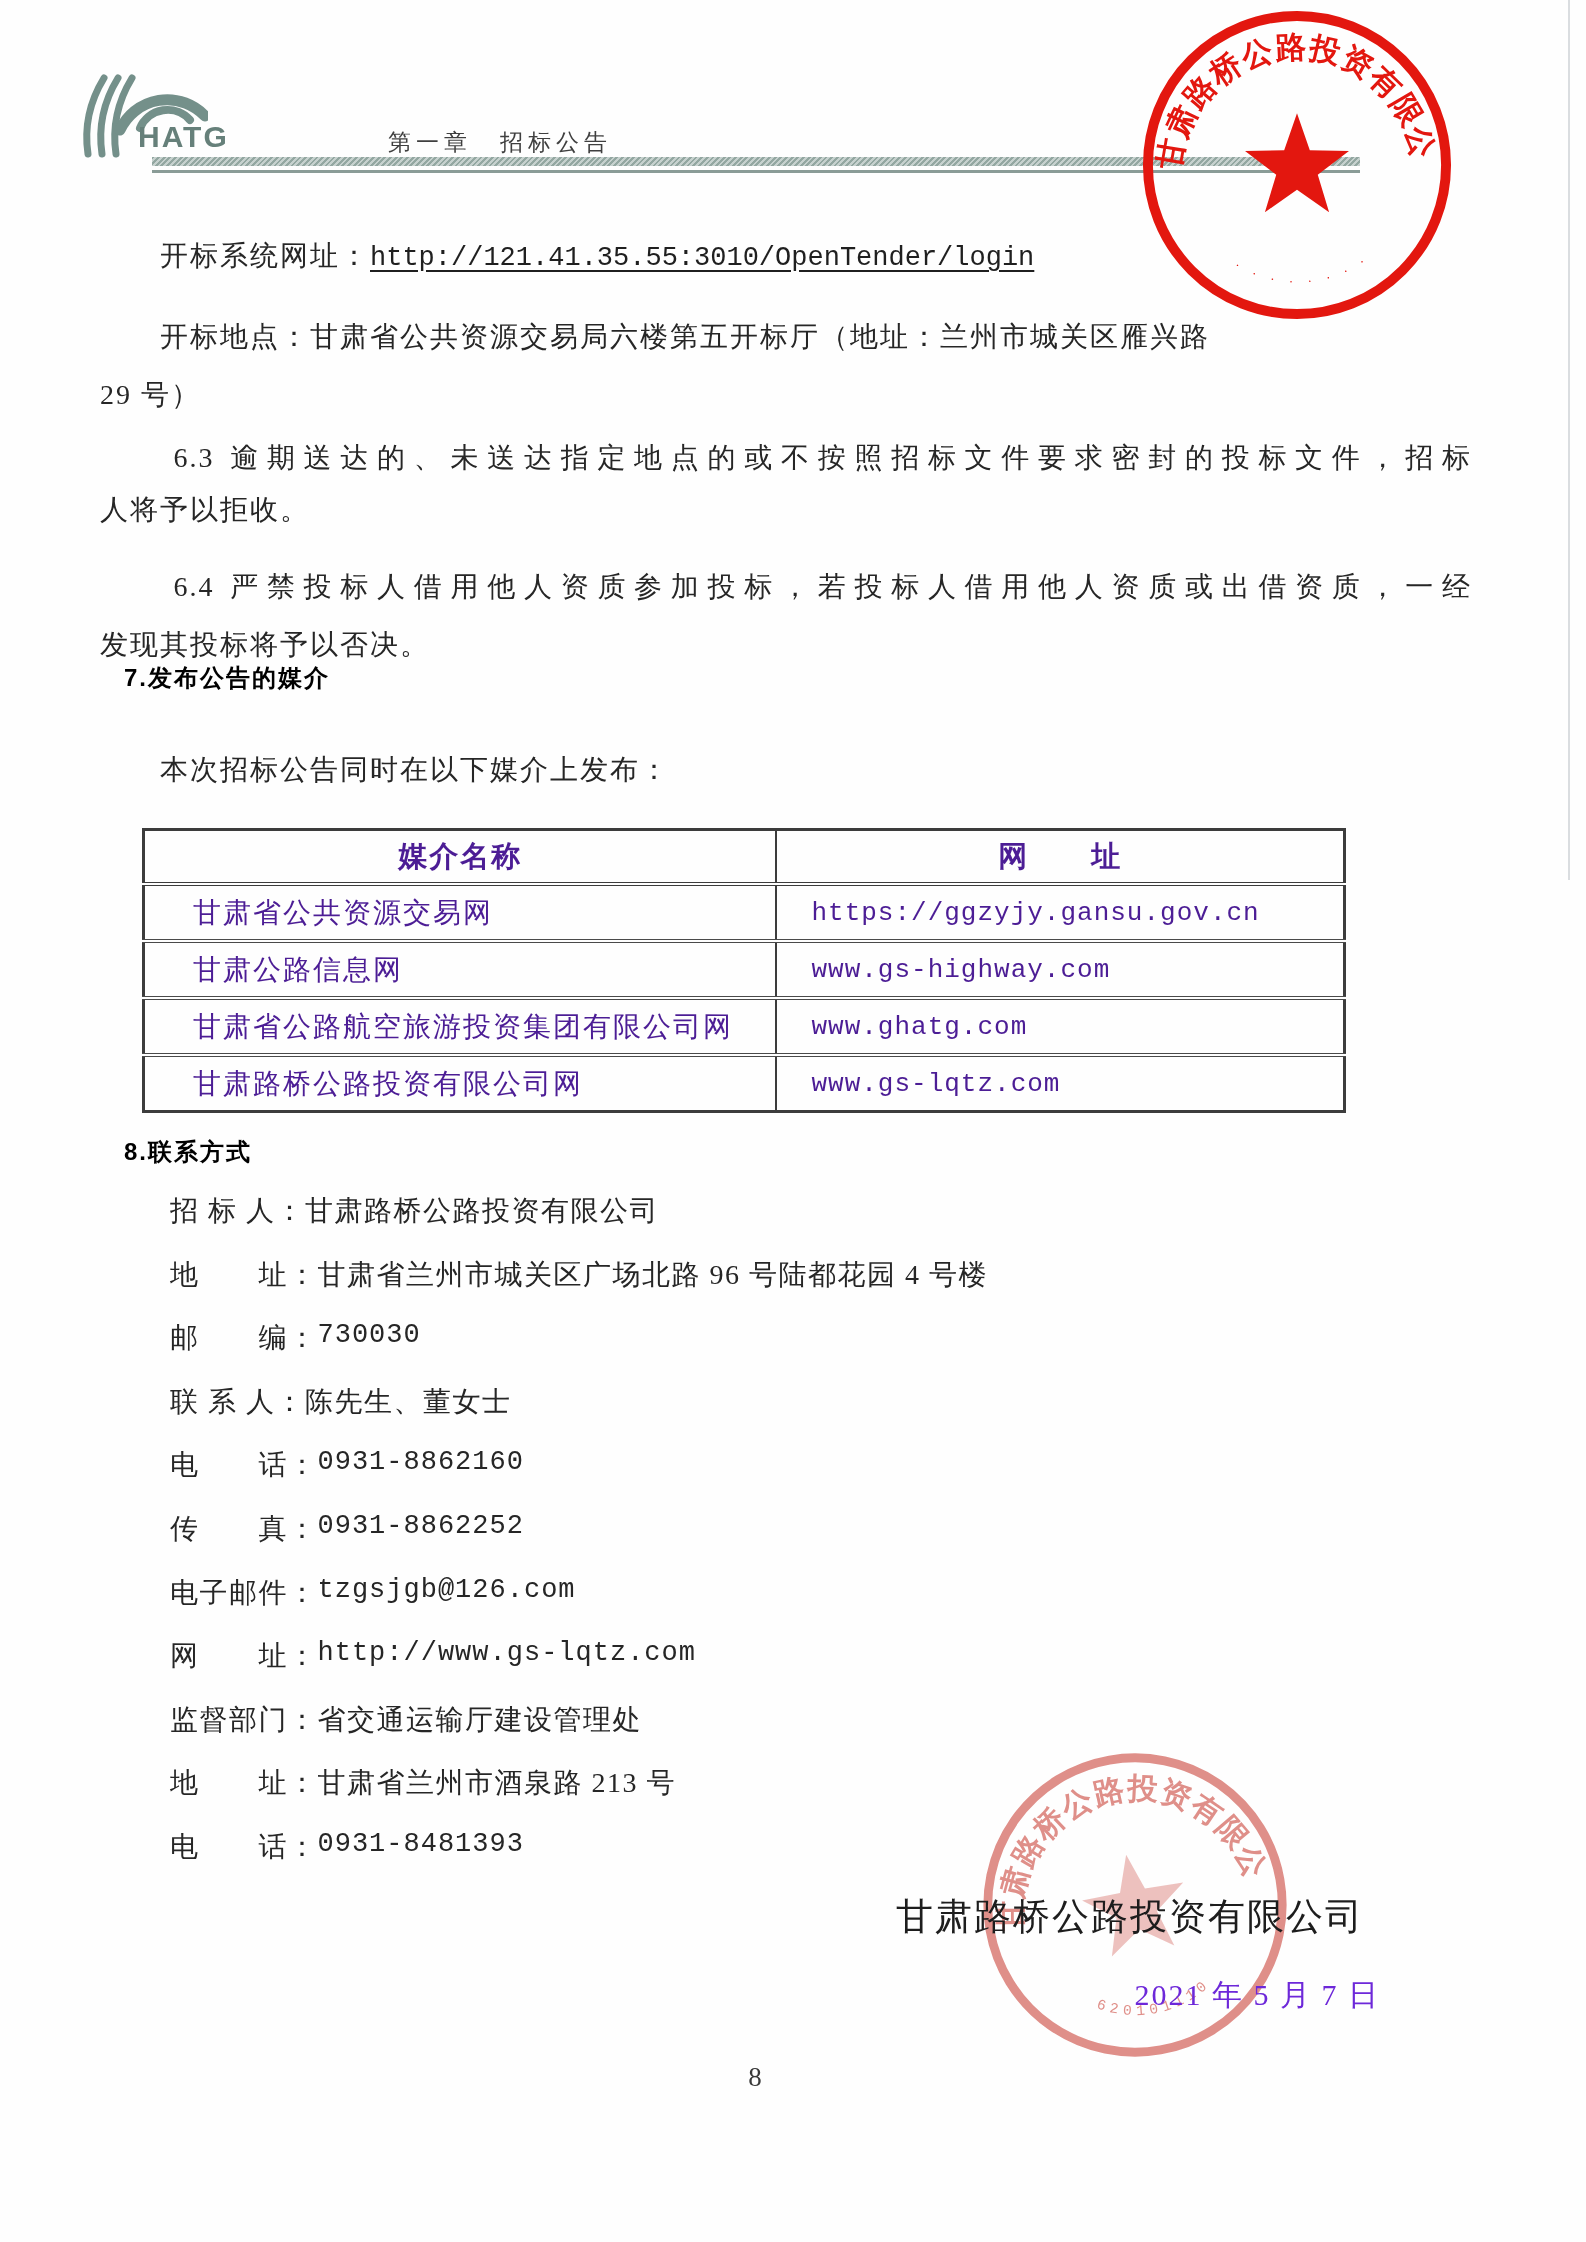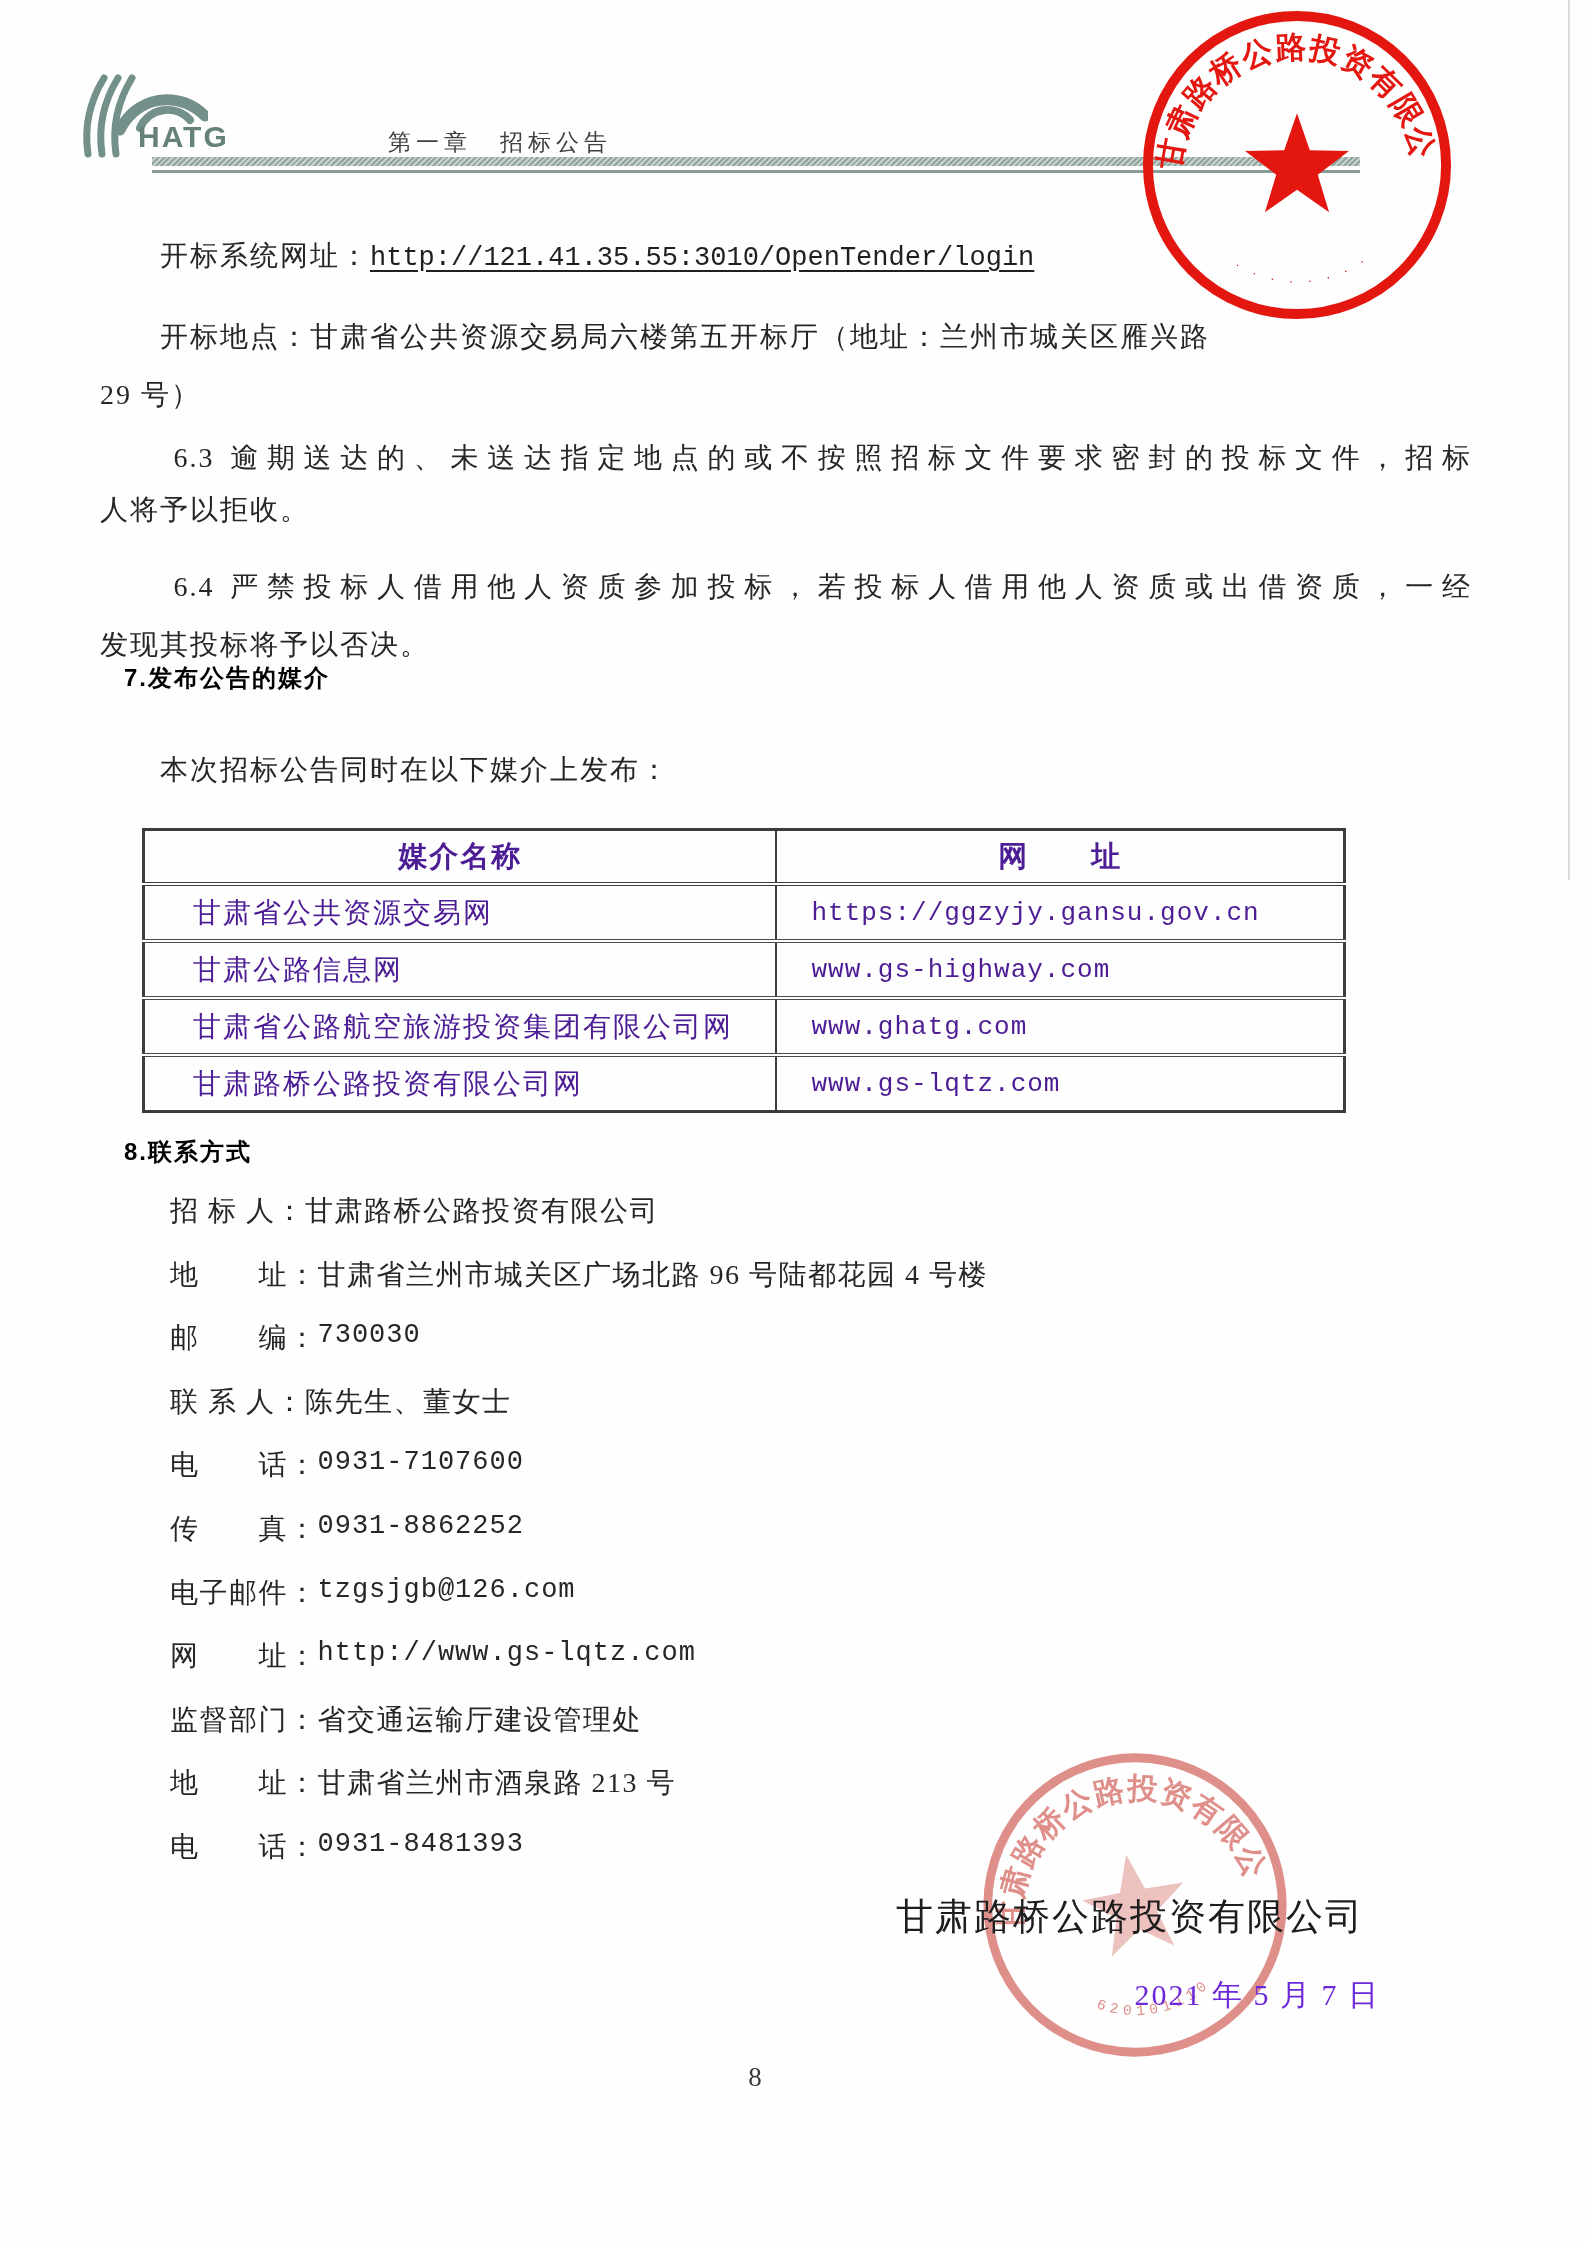--- a/index.html
+++ b/index.html
@@ -158,21 +158,21 @@
         <span class="c-val latin">730030</span>
       </div>
 
       <div class="c-row">
         <span class="c-label">联 系 人：</span>
         <span class="c-val cn">陈先生、董女士</span>
       </div>
 
       <div class="c-row">
         <span class="c-label">电　　话：</span>
-        <span class="c-val latin">0931-7107600</span>
+        <span class="c-val latin">0931-8862160</span>
       </div>
 
       <div class="c-row">
         <span class="c-label">传　　真：</span>
         <span class="c-val latin">0931-8862252</span>
       </div>
 
       <div class="c-row">
         <span class="c-label">电子邮件：</span>
         <span class="c-val latin">tzgsjgb@126.com</span>

